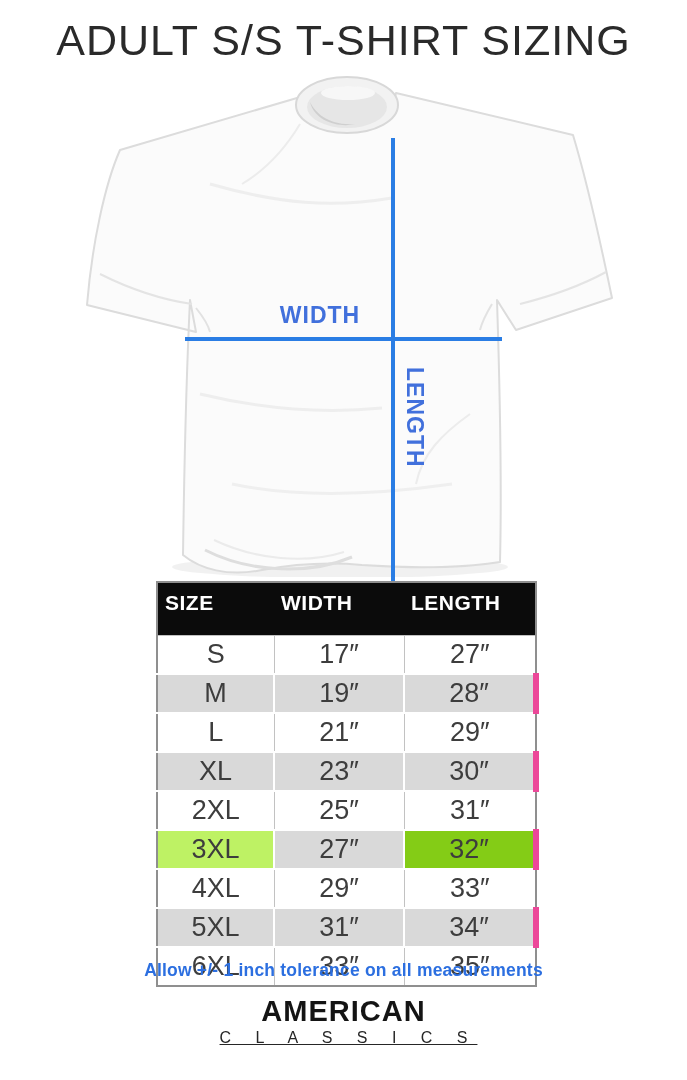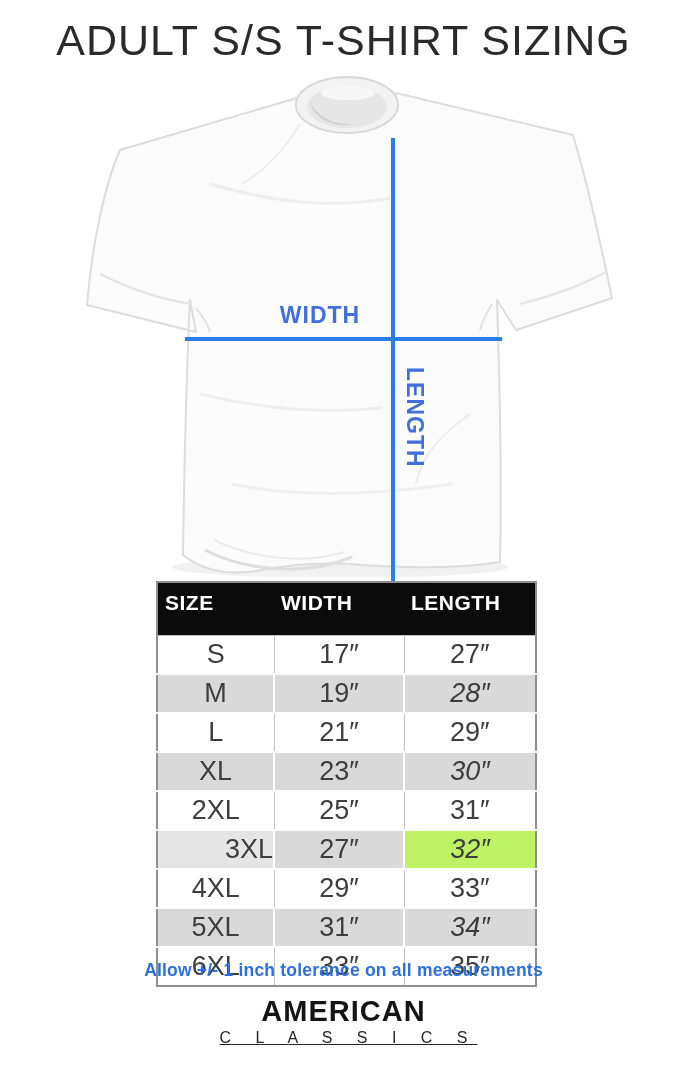--- a/index.html
+++ b/index.html
@@ -31,21 +31,21 @@
   .size-table col.c2{width:130px}
   .size-table col.c3{width:132px}
   .size-table th{color:#fff;font-size:21px;font-weight:700;text-align:left;
                  padding:8px 0 20px 7px;letter-spacing:.5px;}
   .size-table td{height:37px;text-align:center;font-size:27px;font-weight:300;
                  color:#3d3d3d;border:1px solid #c2c2c2;padding:0;
                  font-stretch:semi-condensed;}
   .size-table tr.alt td{border-top:2px solid #fff;border-bottom:2px solid #fff;
                         border-left:2px solid #fff;border-right:2px solid #fff;}
   .size-table tr.alt td:first-child{border-left:1px solid #c2c2c2;}
-  .size-table tr.alt td:last-child{border-right:1px solid #ec4899;font-style:italic;}
+  .size-table tr.alt td:last-child{border-right:6px solid #ec4899;}
 
   
   .tolerance{position:absolute;top:960px;left:0;width:687px;text-align:center;
              font-size:17.5px;font-weight:700;letter-spacing:.2px;}
 
   
   .brand{position:absolute;top:995px;left:0;width:687px;text-align:center;}
   .brand-main{font-size:29px;font-weight:800;letter-spacing:1px;color:#141414;}
   .brand-sub{margin-top:1px;font-size:16px;font-weight:400;letter-spacing:10px;
              text-indent:10px;color:#262626;text-decoration:underline;}
@@ -135,23 +135,23 @@
         <td style="background: rgb(217, 217, 217);">XL</td>
         <td style="background: rgb(217, 217, 217);">23″</td>
         <td style="background: rgb(217, 217, 217);">30″</td>
       </tr>
       <tr>
         <td>2XL</td>
         <td>25″</td>
         <td>31″</td>
       </tr>
       <tr class="alt">
-        <td style="background: #e5e5e5; text-align: right;">3XL</td>
+        <td style="background: #bef264;">3XL</td>
         <td style="background: rgb(217, 217, 217);">27″</td>
-        <td style="background: #bef264;">32″</td>
+        <td style="background: #84cc16;">32″</td>
       </tr>
       <tr>
         <td>4XL</td>
         <td>29″</td>
         <td>33″</td>
       </tr>
       <tr class="alt">
         <td style="background: rgb(217, 217, 217);">5XL</td>
         <td style="background: rgb(217, 217, 217);">31″</td>
         <td style="background: rgb(217, 217, 217);">34″</td>

